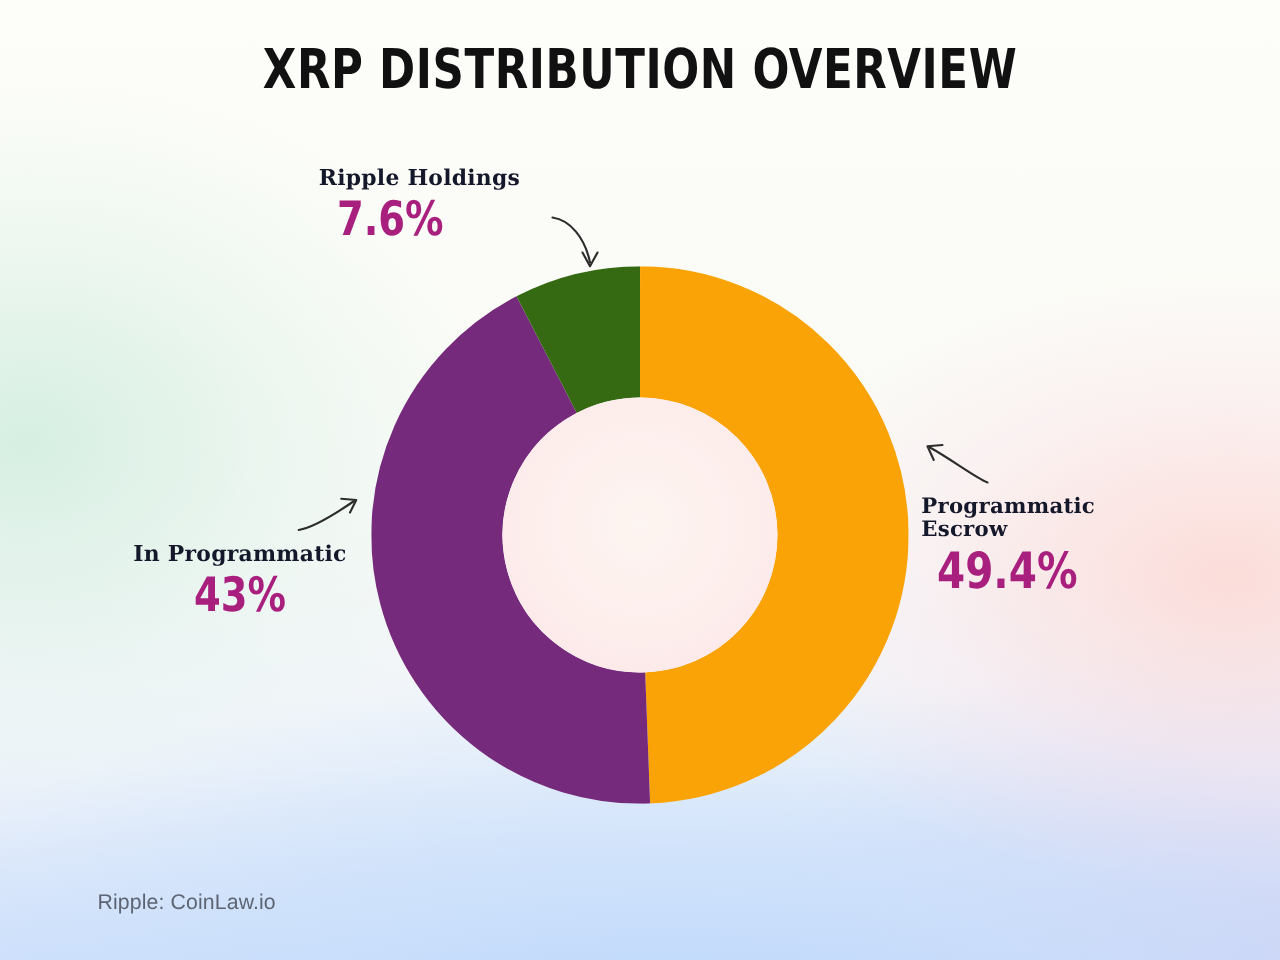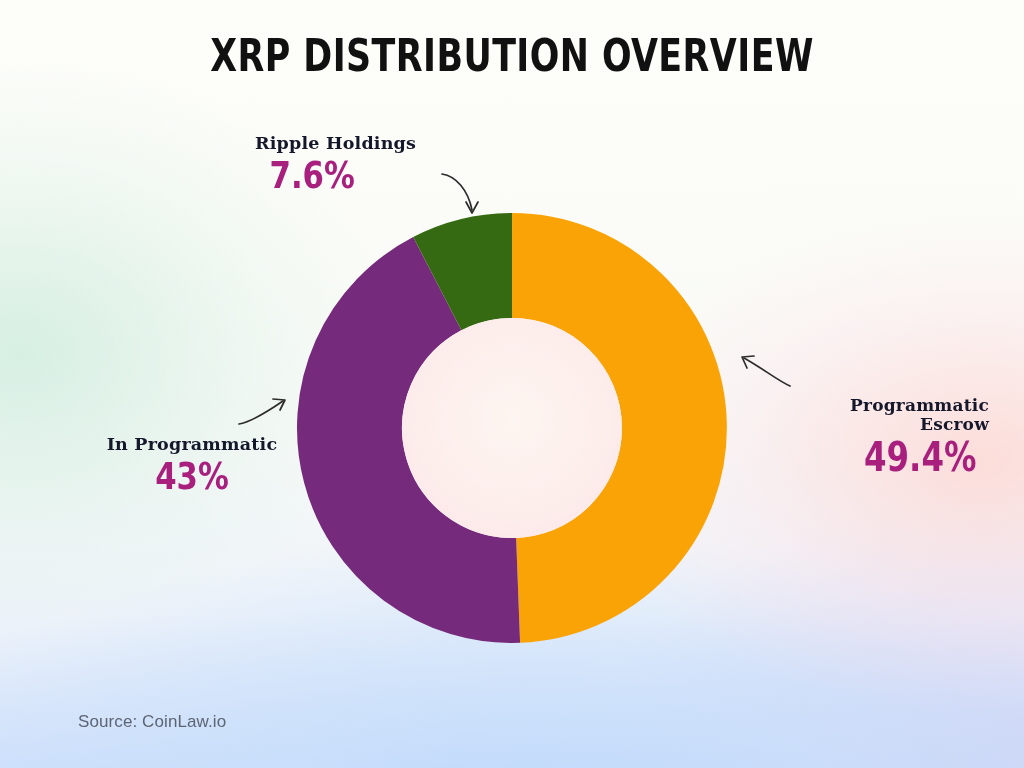--- a/index.html
+++ b/index.html
@@ -71,21 +71,21 @@
 
   
   #callout-ripple { top:134px; left:255px; width:290px; text-align:left; }
   #callout-ripple .cat-pct { transform-origin:center; }
 
   
   #callout-circulation { top:435px; left:53px; width:278px; text-align:center; }
   #callout-circulation .cat-pct { transform-origin:center; }
 
   
-  #callout-escrow { top:396px; left:737px; width:252px; text-align:right; }
+  #callout-escrow { top:396px; left:737px; width:252px; text-align:left; }
   #callout-escrow .cat-name { font-size:17px; }
   #callout-escrow .cat-pct { font-size:40px; transform-origin:center; }
 
   
   .arrow-svg { position:absolute; overflow:visible; }
   #arrow-ripple      { left:440px; top:168px;  width:56px; height:54px; }
   #arrow-circulation { left:237px; top:396px;  width:54px; height:34px; }
   #arrow-escrow      { left:740px; top:352px;  width:52px; height:40px; }
 
   
@@ -149,15 +149,15 @@
   <div class="callout" id="callout-escrow">
     <div class="cat-name">Programmatic
 Escrow</div>
     <div class="cat-pct">49.4%</div>
   </div>
   <svg class="arrow-svg" id="arrow-escrow" viewBox="0 0 52 40">
     <path d="M50 34 C 40 30, 22 16, 4 6" fill="none" stroke="#2c2c2c" stroke-width="1.7" stroke-linecap="round"></path>
     <path d="M14 4 L 2 5 L 7 16" fill="none" stroke="#2c2c2c" stroke-width="1.7" stroke-linecap="round" stroke-linejoin="round"></path>
   </svg>
 
-  <div id="source">Source: CoinLaw.io</div>
+  <div id="source">Ripple: CoinLaw.io</div>
 
 </div>
 
 </body></html>

